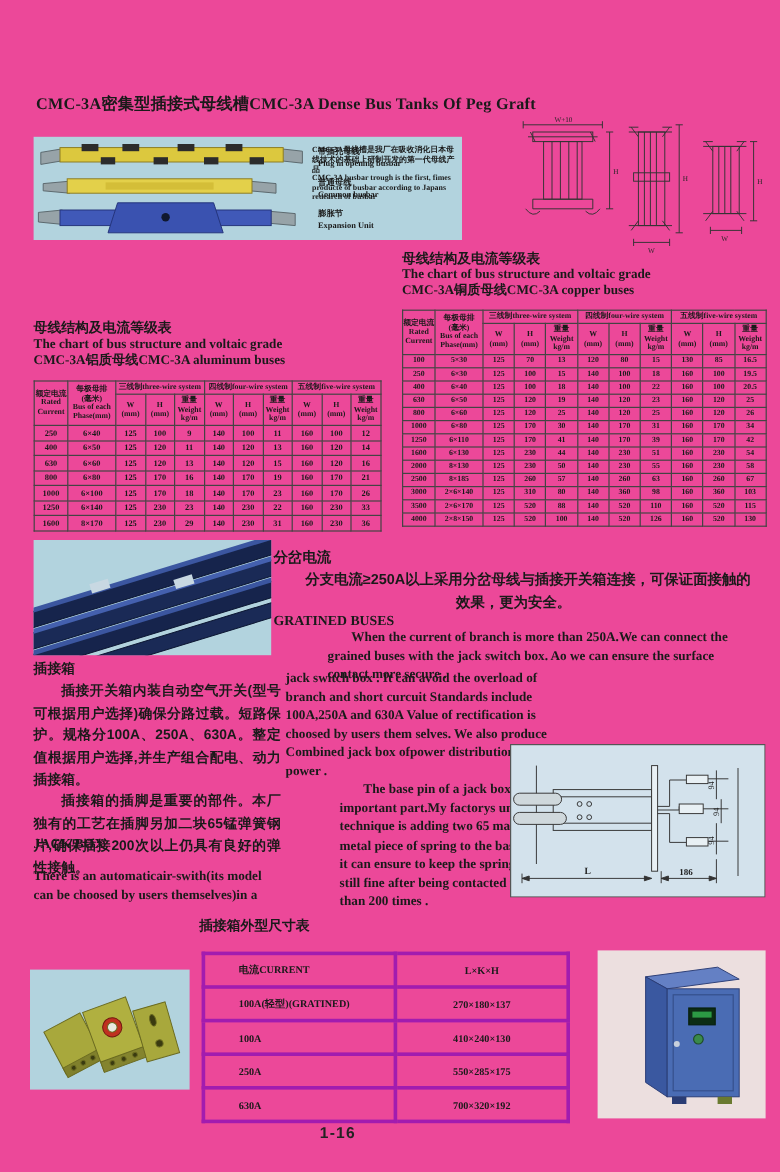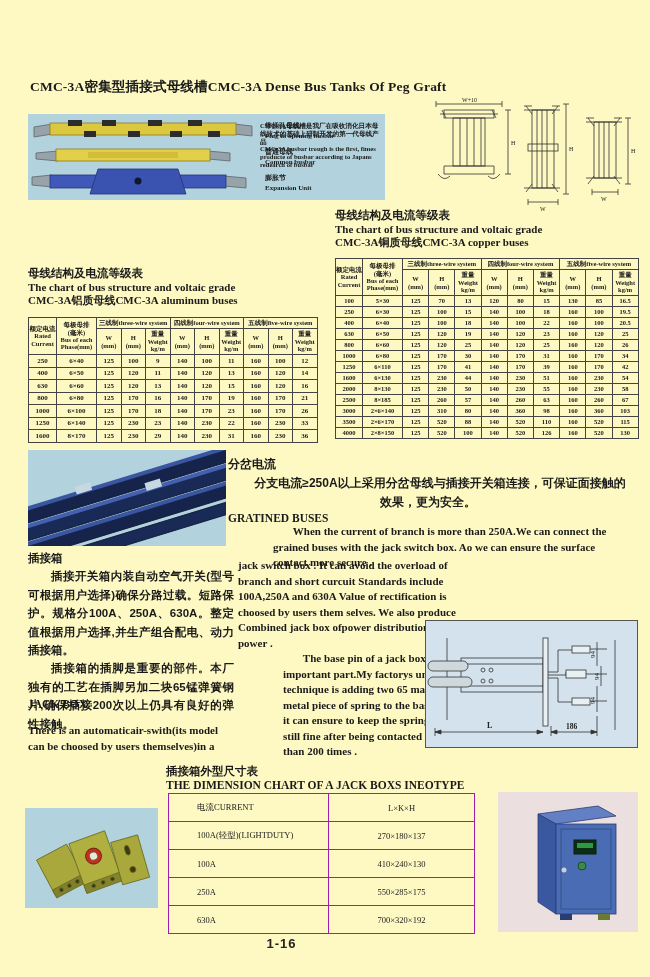--- a/index.html
+++ b/index.html
@@ -1,17 +1,17 @@
 <!DOCTYPE html>
 <html><head>
 <meta charset="utf-8">
 <style>
   * { margin:0; padding:0; box-sizing:border-box; }
   body { background:#e8e8e8; font-family:"Liberation Serif", serif; color:#1a1a1a; }
-  .page { position:relative; width:650px; height:977px; background:#fef9c3; margin:0 auto; overflow:hidden; }
+  .page { position:relative; width:650px; height:977px; background:#ec4899; margin:0 auto; overflow:hidden; }
   .abs { position:absolute; }
 
   .main-title { left:30px; top:78px; font-size:13.5px; font-weight:bold; letter-spacing:.2px; }
 
   
   .photo-panel { background:#b2d3de; }
   .intro-photo { left:28px; top:114px; width:357px; height:86px; }
   .intro-label { position:absolute; font-size:7px; font-weight:bold; line-height:8.5px; }
   .intro-desc { position:absolute; left:232px; top:8px; width:120px; font-size:6.6px; font-weight:bold; line-height:7.8px; }
 
@@ -38,21 +38,21 @@
   .en-par { font-weight:bold; font-size:11px; line-height:15.5px; }
   .indent1 { text-indent:1.8em;margin-left:45px; }
 
   .jack-zh { left:28px; top:549px; width:206px; font-size:11.5px; line-height:18.4px; text-align:justify; }
   .jack-zh p { text-indent:2em; }
 
   .page-num { left:0; top:936px; width:563px; text-align:center; font-size:13px; font-family:"Liberation Sans",sans-serif; color:#222; letter-spacing:1px;font-weight:bold; }
 
   
   table.dim { border-collapse:collapse; width:307px; table-layout:fixed; }
-  table.dim td, table.dim th { border:1px solid #a21caf; font-size:8.5px; font-weight:normal; height:28px; vertical-align:middle; }
+  table.dim td, table.dim th { border:3px solid #a21caf; font-size:8.5px; font-weight:bold; height:28px; vertical-align:middle; }
   table.dim td:first-child, table.dim th:first-child { padding-left:28px; text-align:left; width:160px; }
   table.dim td:last-child, table.dim th:last-child { text-align:center; }
 
   svg text { font-family:"Liberation Serif", serif; }
 </style>
 </head>
 <body>
 
 <div class="page">
 
@@ -595,32 +595,31 @@
     </g>
     <text x="62" y="108" font-size="8" font-weight="bold" fill="#222">L</text>
     <text x="141" y="109" font-size="7.5" font-weight="bold" fill="#222">186</text>
     <text x="170" y="38" font-size="7" fill="#222" transform="rotate(-90 170 38)">94</text>
     <text x="174" y="60" font-size="7" fill="#222" transform="rotate(-90 174 60)">94</text>
     <text x="170" y="84" font-size="7" fill="#222" transform="rotate(-90 170 84)">94</text>
   </svg>
 
   <div class="abs" style="left:166px; top:764px">
     <div class="section-title-zh">插接箱外型尺寸表</div>
-    <div style="font-size:11.5px; font-weight:bold">THE DIMENSION CHART OF A JACK BOXS INEOTYPE</div>
   </div>
   <table class="abs dim" style="left:168px; top:793px">
     <thead>
       <tr>
         <th>电流CURRENT</th>
         <th>L×K×H</th>
       </tr>
     </thead>
     <tbody>
         <tr>
-          <td>100A(轻型)(LIGHTDUTY)</td>
+          <td>100A(轻型)(GRATINED)</td>
           <td>270×180×137</td>
         </tr>
         <tr>
           <td>100A</td>
           <td>410×240×130</td>
         </tr>
         <tr>
           <td>250A</td>
           <td>550×285×175</td>
         </tr>

